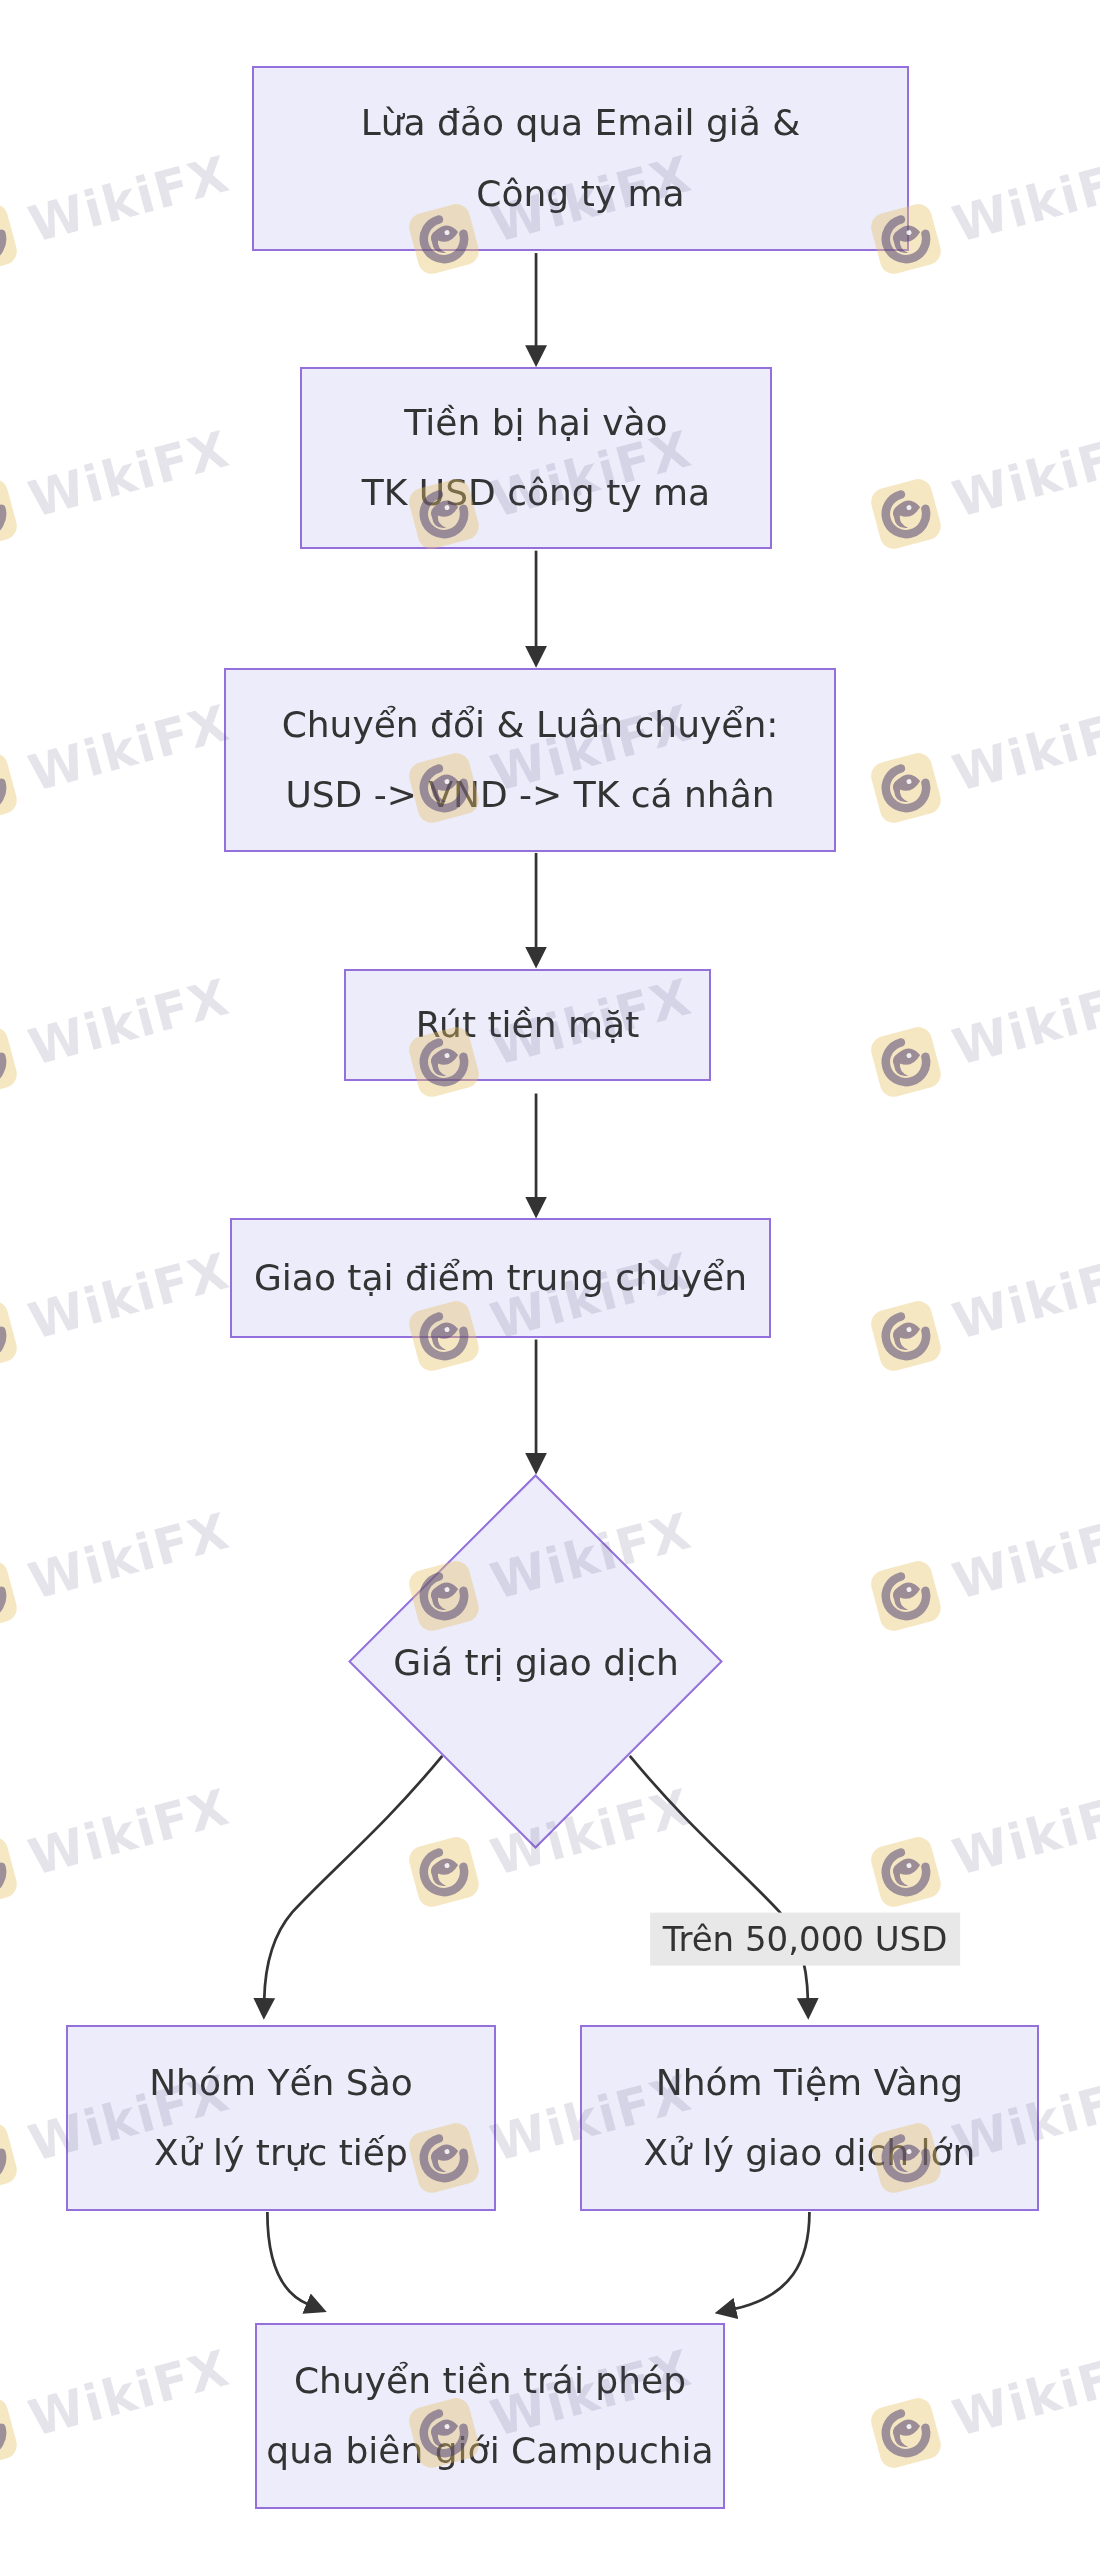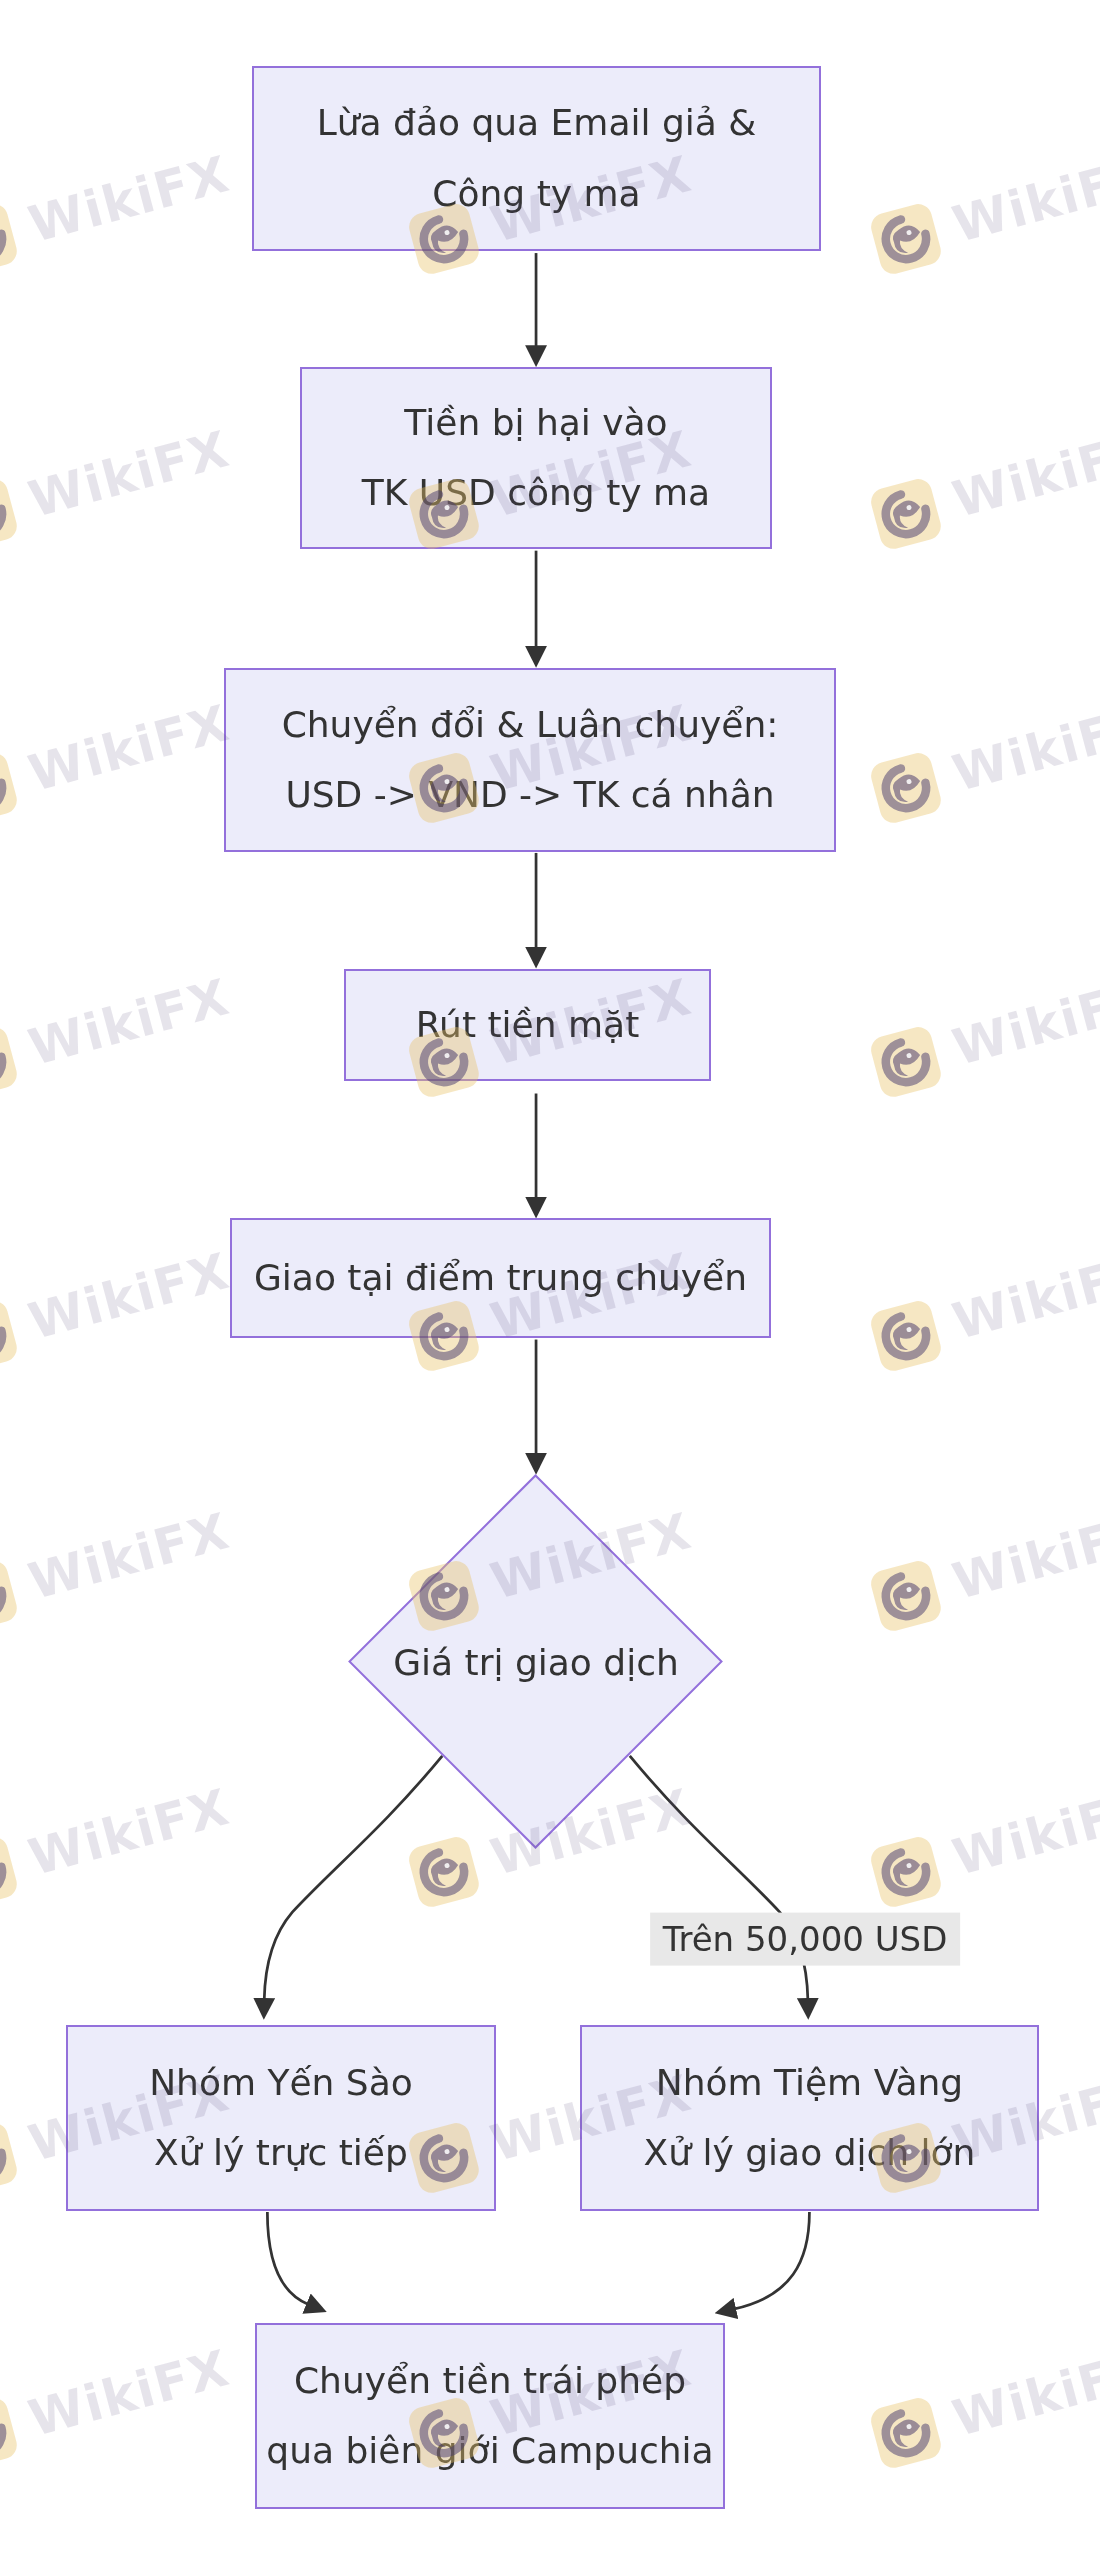--- a/index.html
+++ b/index.html
@@ -107,21 +107,21 @@
       <path d="M686 1092 L686 1214" marker-end="url(#arrowhead)"></path>
       <path d="M686 1400 L686 1534" marker-end="url(#arrowhead)"></path>
       <path d="M686 1715 L686 1862" marker-end="url(#arrowhead)"></path>
       <path d="M566 2248 C490 2340 428 2390 374 2448 C350 2476 339 2512 338 2560" marker-end="url(#arrowhead)"></path>
       <path d="M806 2248 C882 2340 944 2390 998 2448 C1022 2476 1033 2512 1034 2560" marker-end="url(#arrowhead)"></path>
       <path d="M342 2832 C342 2896 360 2936 394 2950" marker-end="url(#arrowhead)"></path>
       <path d="M1036 2832 C1036 2896 1012 2940 940 2956" marker-end="url(#arrowhead)"></path>
     </g>
   </svg>
 
-  <div class="node" style="left:252px;top:66px;width:569px;height:185px;">
+  <div class="node" style="left:252px;top:66px;width:657px;height:185px;">
     <span>Lừa đảo qua Email giả &amp;</span>
     <span>Công ty ma</span>
   </div>
 
   <div class="node" style="left:300px;top:367px;width:472px;height:182px;">
     <span>Tiền bị hại vào</span>
     <span>TK USD công ty ma</span>
   </div>
 
   <div class="node" style="left:224px;top:668px;width:612px;height:184px;">

